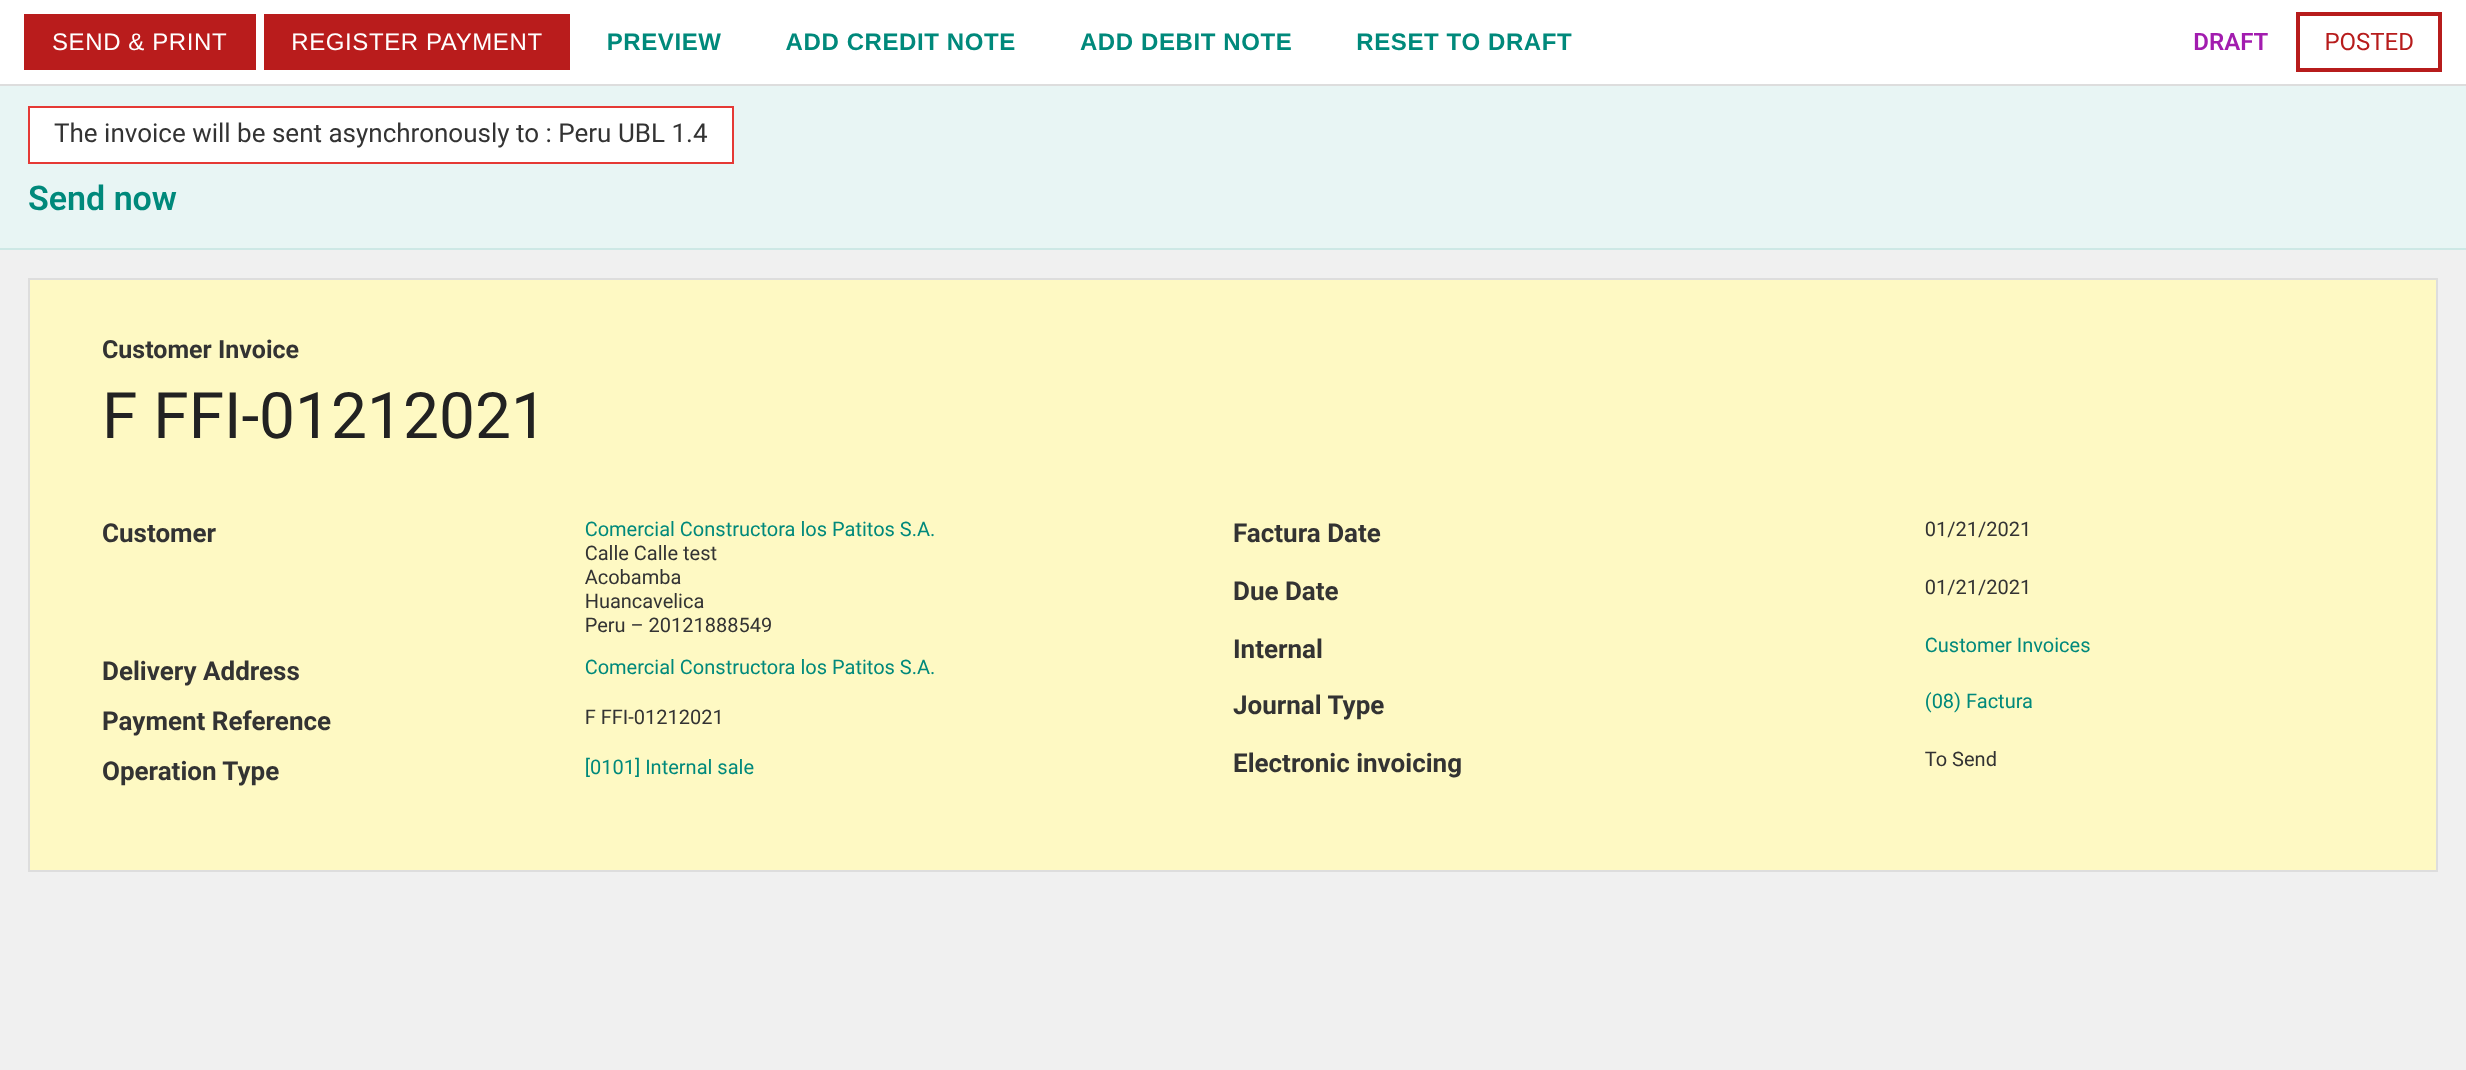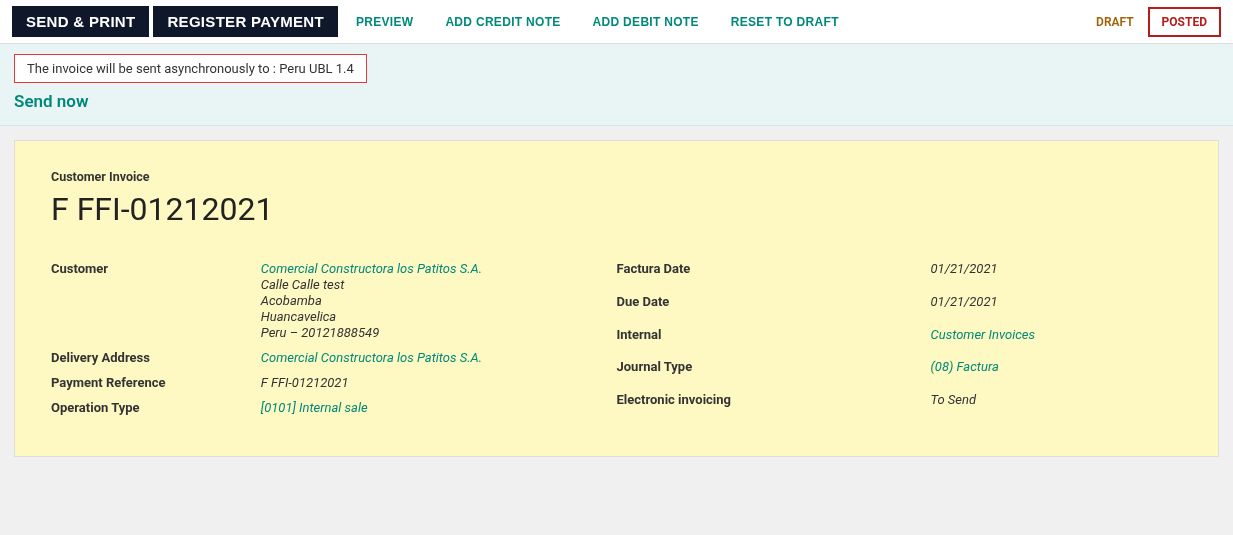--- a/index.html
+++ b/index.html
@@ -13,53 +13,53 @@
     
     .toolbar {
       display: flex;
       align-items: center;
       background: #fff;
       border-bottom: 1px solid #ddd;
       padding: 6px 12px;
       gap: 4px;
     }
     .btn-solid {
-      background: #0f172a;
+      background: #b91c1c;
       color: #fff;
       border: none;
       padding: 7px 14px;
-      font-size: 15px;
-      font-weight: 700;
+      font-size: 12px;
+      font-weight: 400;
       cursor: pointer;
       text-transform: uppercase;
       letter-spacing: 0.3px;
     }
     .btn-text {
       background: none;
       border: none;
       color: #00897b;
       font-size: 12px;
       font-weight: 600;
       cursor: pointer;
       padding: 7px 14px;
       text-transform: uppercase;
       letter-spacing: 0.3px;
     }
     .toolbar-spacer { flex: 1; }
     .status-draft {
-      color: #a16207;
+      color: #a21caf;
       font-size: 12px;
       font-weight: 600;
       padding: 7px 10px;
       text-transform: uppercase;
     }
     .status-posted {
       color: #b71c1c;
       font-size: 12px;
-      font-weight: 700;
+      font-weight: 400;
       padding: 6px 12px;
       border: 2px solid #b71c1c;
       text-transform: uppercase;
       cursor: pointer;
     }
 
     
     .notification-bar {
       background: #e8f5f4;
       padding: 10px 14px 4px 14px;
@@ -121,24 +121,23 @@
       font-weight: 700;
       color: #333;
       font-size: 13px;
       padding: 5px 16px 5px 0;
       vertical-align: top;
       white-space: nowrap;
     }
     .doc-cell-value {
       display: table-cell;
       color: #333;
-      font-size: 13px;
+      font-size: 10px;
       padding: 5px 0 5px 0;
       vertical-align: top;
-      font-style: italic;
     }
     .doc-cell-value .link {
       color: #00897b;
       cursor: pointer;
       text-decoration: none;
     }
     .address-block {
       display: flex;
       flex-direction: column;
       gap: 1px;

